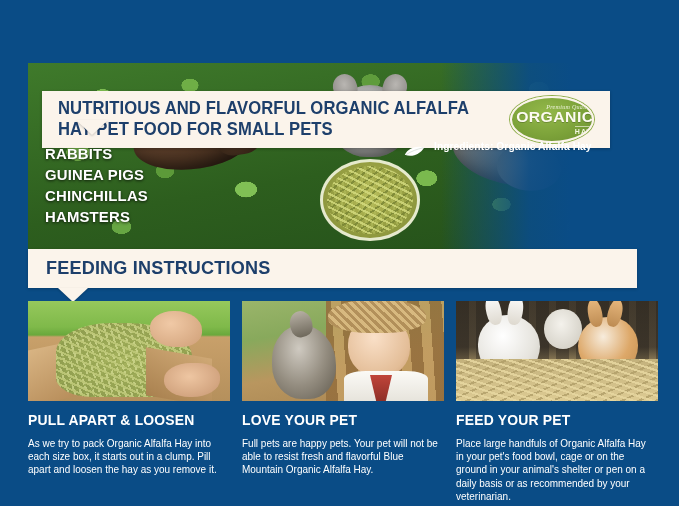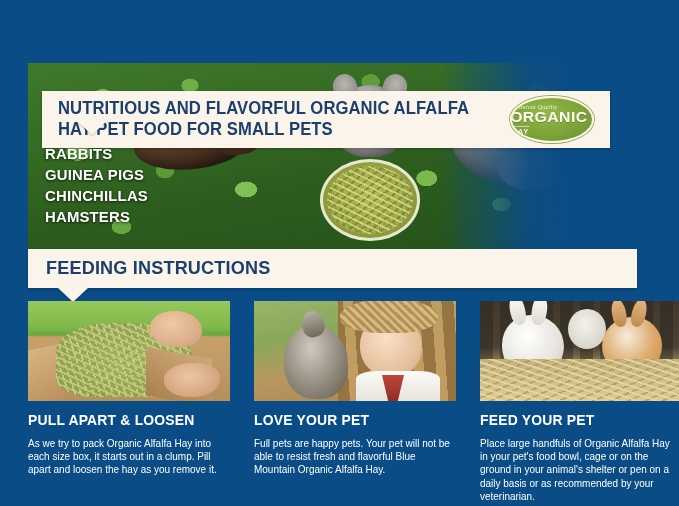--- a/index.html
+++ b/index.html
@@ -172,21 +172,21 @@
   
   .badge {
     position: absolute;
     right: 16px; top: 5px;
     width: 84px; height: 47px;
     border-radius: 50%;
     background: radial-gradient(ellipse at 42% 34%, #93b84a 0%, #7da33a 55%, #6b8f30 100%);
     border: 2px solid #fbf4eb;
     box-shadow: 0 0 0 1px #8fae4c;
     display: flex; flex-direction: column;
-    align-items: flex-start; justify-content: center;
+    align-items: flex-end; justify-content: center;
     overflow: hidden;
   }
   .badge-premium {
     color: #eef3dc; font-size: 6px; font-style: italic;
     font-family: "Liberation Serif", serif;
     letter-spacing: 0.3px; margin-bottom: -1px;
   }
   .badge-main {
     color: #fdfbf2; font-size: 15px; font-weight: 700;
     letter-spacing: 0.4px; line-height: 16px;
@@ -267,21 +267,21 @@
     border-top: 14px solid #fbf4eb;
     filter: drop-shadow(0 1px 1px rgba(0,0,0,0.2));
   }
 
   
   .cards {
     position: absolute;
     left: 28px; top: 301px;
     width: 623px;
     display: flex;
-    gap: 24px;
+    gap: 12px;
   }
   .card { width: 202px; }
   .card-photo {
     width: 202px; height: 100px;
     overflow: hidden;
     position: relative;
     background: #4b5d3a;
   }
   
   .photo-pull {
@@ -457,20 +457,29 @@
     <div>RABBITS</div>
     <div>GUINEA PIGS</div>
     <div>CHINCHILLAS</div>
     <div>HAMSTERS</div>
   </div>
 
   <div class="hero-bullets">
 
 
 
+    <div class="hero-bullet">
+      <span class="leaf-icon">
+        <svg viewBox="0 0 21 11" width="21" height="11" aria-hidden="true">
+          <path d="M0.8 8.8 C4 2.2 12 -0.6 20.2 1.4 C16.4 8 8.6 11.4 0.8 8.8 Z" fill="#ffffff"></path>
+          <path d="M2.2 8.6 C7 5.4 13 3 19.2 1.9" stroke="#cfd8d0" stroke-width="0.7" fill="none"></path>
+        </svg>
+      </span>
+      <span class="hero-bullet-text">Ingredients: Organic Alfalfa Hay</span>
+    </div>
 
   </div>
 
   <div class="feeding-band">
     <div class="feeding-band-text">FEEDING INSTRUCTIONS</div>
   </div>
   <div class="feeding-notch"></div>
 
   <div class="cards">
 

